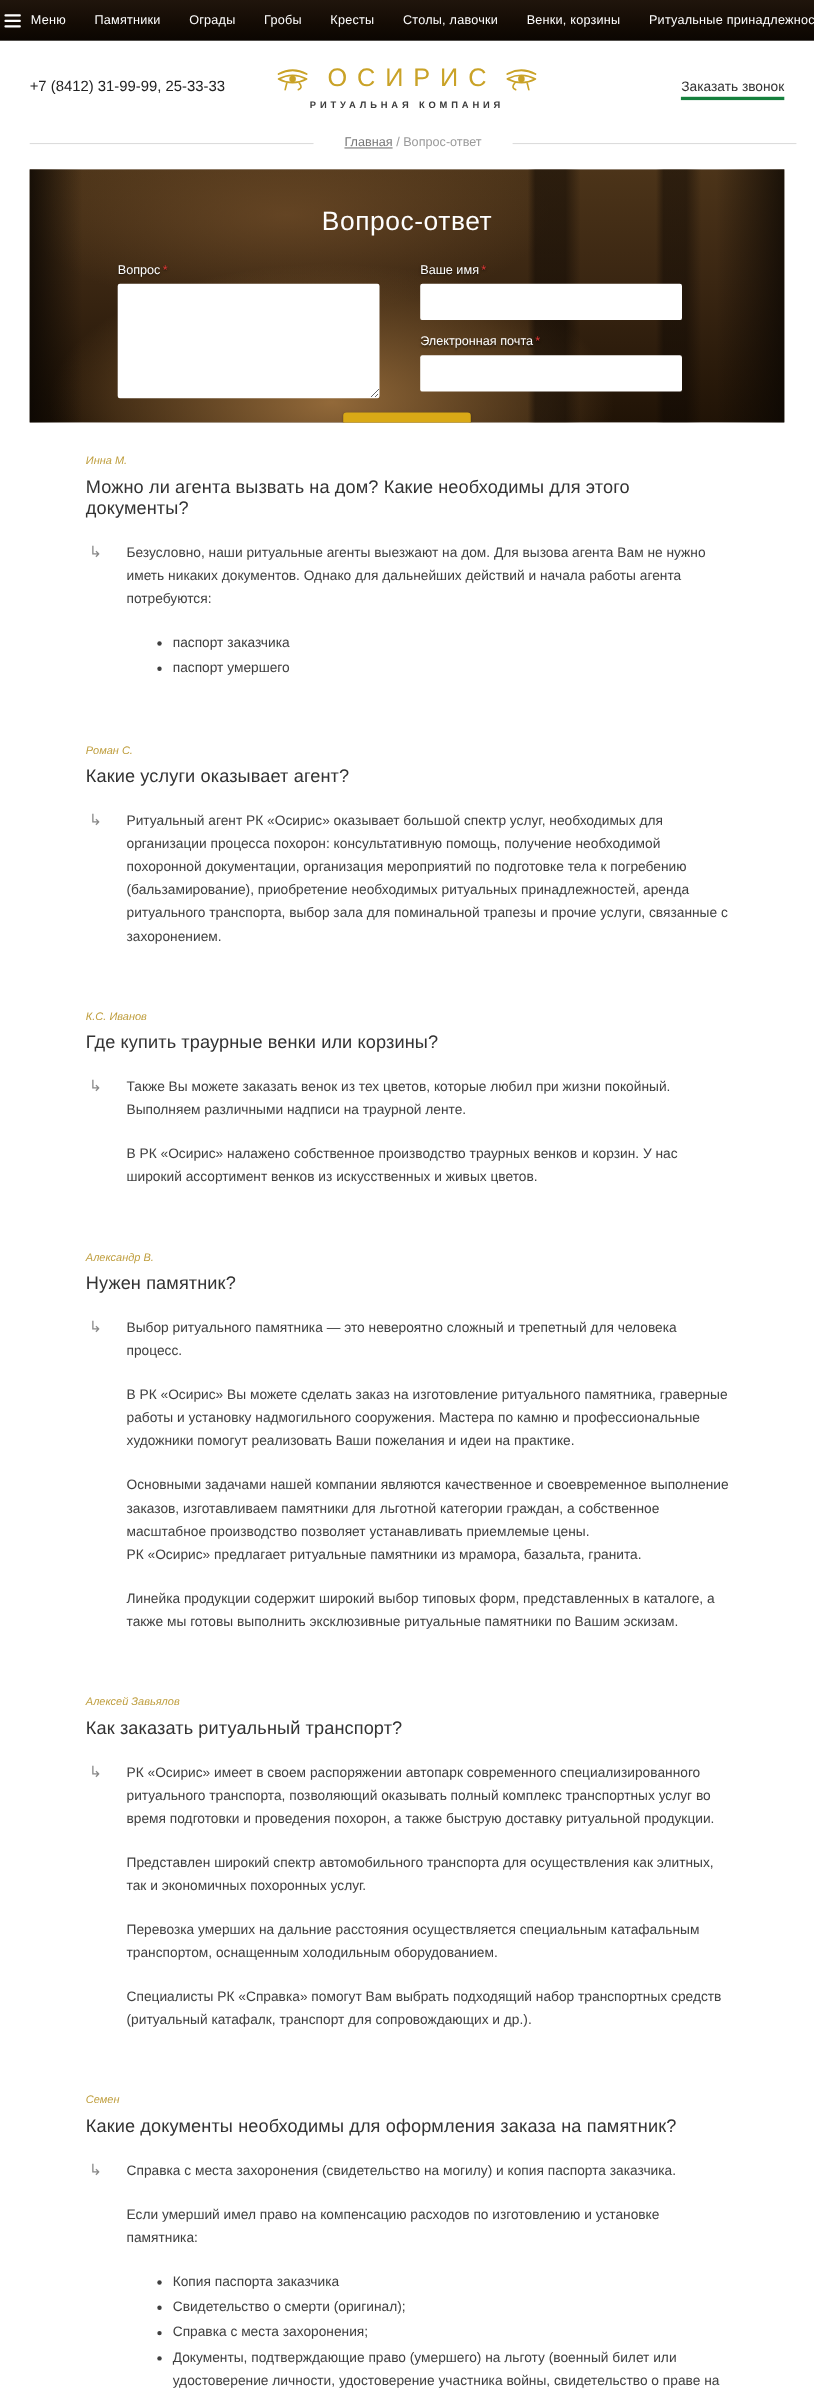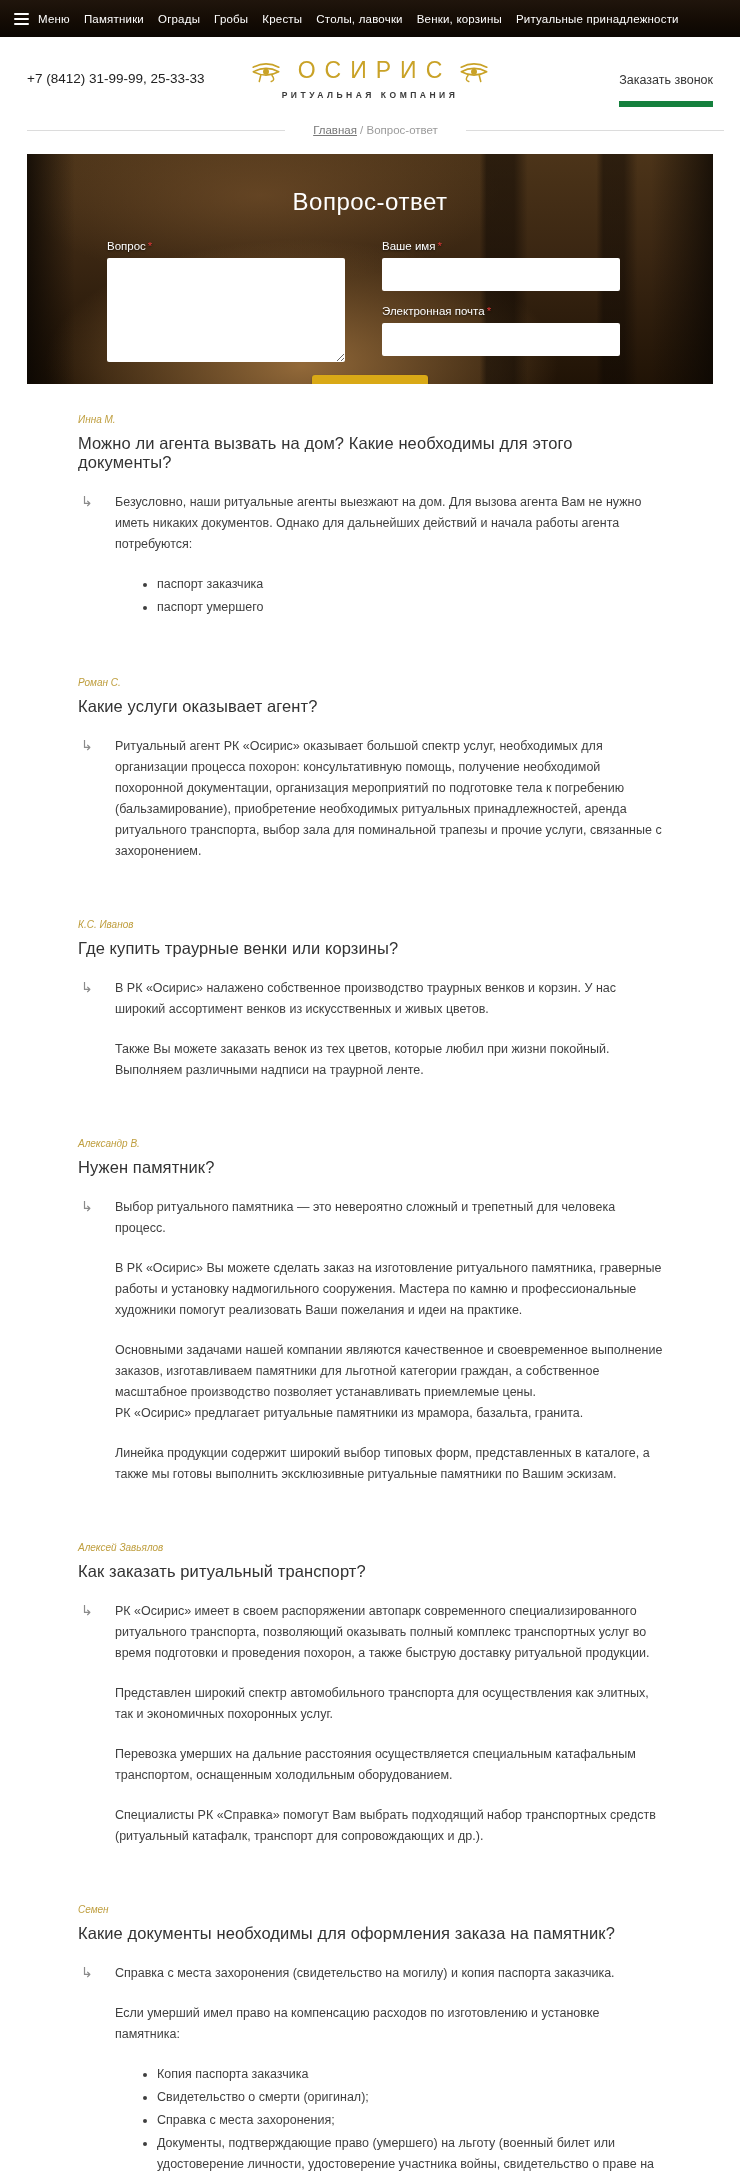--- a/index.html
+++ b/index.html
@@ -8,21 +8,21 @@
     width:740px; margin:0 auto;
     font-family:"Liberation Sans","DejaVu Sans",sans-serif;
     color:#3c3c3c;
   }
   .page { width:740px; background:#fff; }
 
   
   .topnav {
     height:37px; display:flex; align-items:center;
     background:linear-gradient(180deg,#20150c 0%,#130b04 60%,#0b0602 100%);
-    padding:0 14px; gap:14px; white-space:nowrap;
+    padding:0 4px; gap:26px; white-space:nowrap;
   }
   .topnav .nav-item {
     color:#ffffff; font-size:11.5px; text-decoration:none; cursor:pointer;
     letter-spacing:.2px;
   }
   .menu-toggle { display:flex; align-items:center; gap:9px; cursor:pointer; }
   .burger { display:inline-flex; flex-direction:column; gap:3px; }
   .burger span { display:block; width:15px; height:2px; background:#fff; border-radius:1px; }
 
   
@@ -40,21 +40,21 @@
   .eye-icon svg { display:block; }
   .eye-flip { transform:scaleX(-1); }
   .logo-subtitle {
     margin-top:6px; font-size:8.5px; letter-spacing:3.5px; color:#3a3a3a; font-weight:700;
   }
   .callback {
     width:215px; text-align:right;
   }
   .callback a {
     font-size:12.5px; color:#333; text-decoration:none;
-    border-bottom:6px solid #15803d; padding-bottom:14px; cursor:pointer;
+    border-bottom:3px solid #15803d; padding-bottom:2px; cursor:pointer;
   }
 
   
   .breadcrumb-row {
     display:flex; align-items:center; padding:10px 16px 18px 27px; gap:28px;
   }
   .breadcrumb-row .line { flex:1; height:1px; background:#dcdcdc; }
   .breadcrumb { font-size:11.5px; color:#9a9a9a; white-space:nowrap; }
   .breadcrumb .bc-home { color:#777; text-decoration:underline; cursor:pointer; }
 
@@ -218,22 +218,22 @@
             <p>Ритуальный агент РК «Осирис» оказывает большой спектр услуг, необходимых для организации процесса похорон: консультативную помощь, получение необходимой похоронной документации, организация мероприятий по подготовке тела к погребению (бальзамирование), приобретение необходимых ритуальных принадлежностей, аренда ритуального транспорта, выбор зала для поминальной трапезы и прочие услуги, связанные с захоронением.</p>
           </div>
         </div>
       </section>
       <section class="qa-item">
         <div class="qa-author">К.С. Иванов</div>
         <h2 class="qa-question">Где купить траурные венки или корзины?</h2>
         <div class="qa-answer">
           <span class="qa-arrow">↳</span>
           <div class="qa-body">
+            <p>Также Вы можете заказать венок из тех цветов, которые любил при жизни покойный.  Выполняем различными надписи на траурной ленте.</p>
             <p>В РК «Осирис» налажено собственное производство траурных венков и корзин. У нас широкий ассортимент венков из искусственных и живых цветов.</p>
-            <p>Также Вы можете заказать венок из тех цветов, которые любил при жизни покойный.  Выполняем различными надписи на траурной ленте.</p>
           </div>
         </div>
       </section>
       <section class="qa-item">
         <div class="qa-author">Александр В.</div>
         <h2 class="qa-question">Нужен памятник?</h2>
         <div class="qa-answer">
           <span class="qa-arrow">↳</span>
           <div class="qa-body">
             <p>Выбор ритуального памятника — это невероятно сложный и трепетный для человека процесс.</p>

